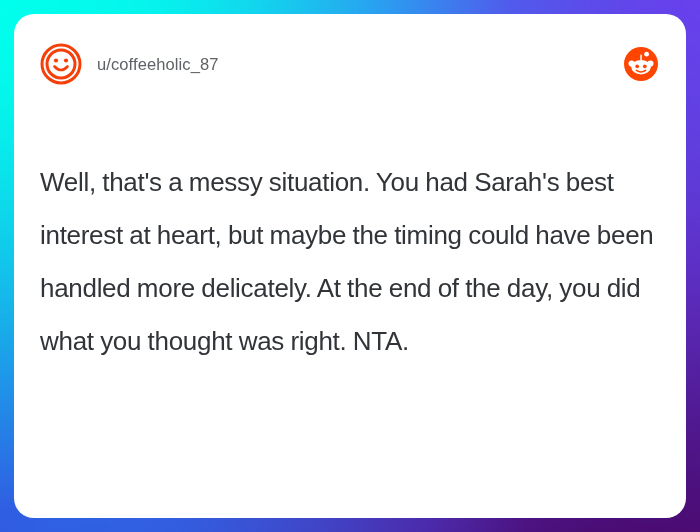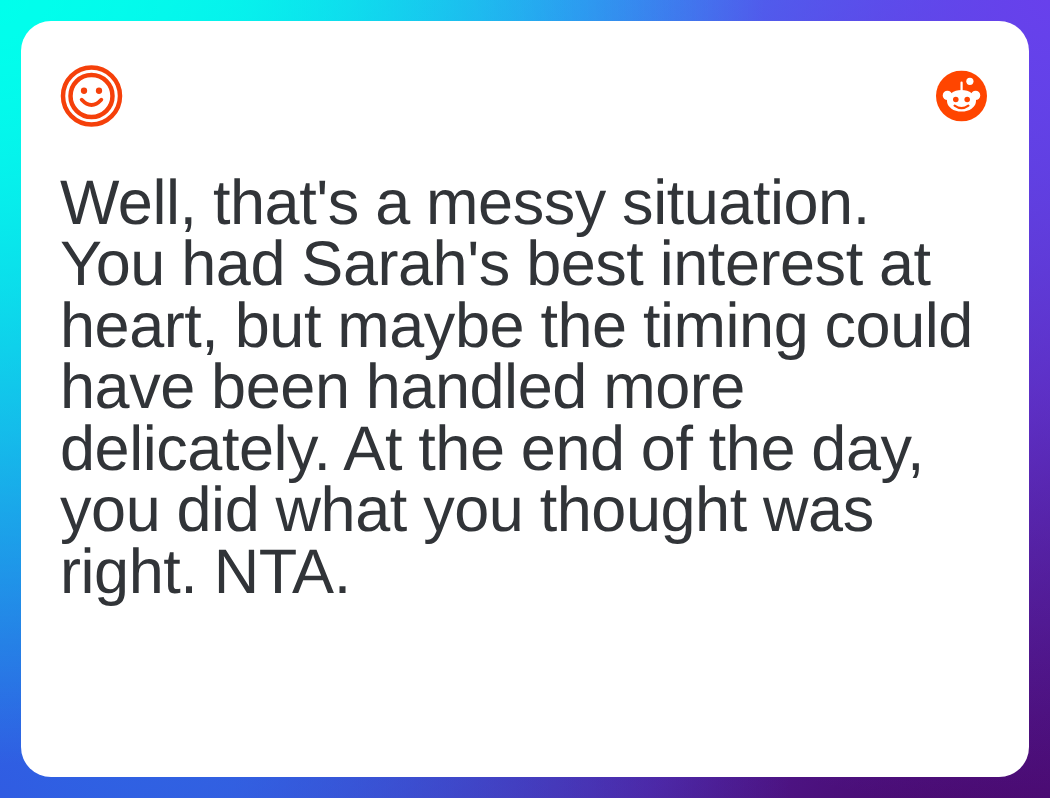--- a/index.html
+++ b/index.html
@@ -67,25 +67,25 @@
     right: 2px;
     top: 50%;
     transform: translateY(-50%);
     width: 34px;
     height: 34px;
     display: block;
   }
 
   
   .post-body {
-    margin-top: 26px;
+    margin-top: 68px;
     padding-right: 6px;
     font-family: "Liberation Sans", sans-serif;
-    font-size: 42px;
-    line-height: 41px;
+    font-size: 26px;
+    line-height: 53px;
     color: #313438;
     letter-spacing: -0.3px;
     word-spacing: -0.5px;
   }
 </style>
 </head>
 <body>
 
 <div id="bg-canvas">
 
@@ -96,20 +96,21 @@
       <span class="avatar">
         <svg viewBox="0 0 42 42" width="42" height="42" aria-hidden="true">
           <circle cx="21" cy="21" r="19" fill="none" stroke="#f5400a" stroke-width="3"></circle>
           <circle cx="21" cy="21" r="14" fill="none" stroke="#f5400a" stroke-width="3"></circle>
           <circle cx="16" cy="17.5" r="2.1" fill="#f5400a"></circle>
           <circle cx="26" cy="17.5" r="2.1" fill="#f5400a"></circle>
           <path d="M14.5 23.5 Q21 30.5 27.5 23.5" fill="none" stroke="#f5400a" stroke-width="2.6" stroke-linecap="round"></path>
         </svg>
       </span>
 
+      <span class="username">u/coffeeholic_87</span>
 
       <span class="brand-logo">
         <svg viewBox="0 0 34 34" width="34" height="34" aria-hidden="true">
           <circle cx="17" cy="17" r="17" fill="#ff4500"></circle>
           <g fill="#ffffff">
             <ellipse cx="17" cy="20.2" rx="9.7" ry="7.2"></ellipse>
             <circle cx="7.6" cy="16.6" r="3.1"></circle>
             <circle cx="26.4" cy="16.6" r="3.1"></circle>
             <circle cx="22.6" cy="7.2" r="2.4"></circle>
             <rect x="16.3" y="7.4" width="1.5" height="6.4" rx="0.7"></rect>

